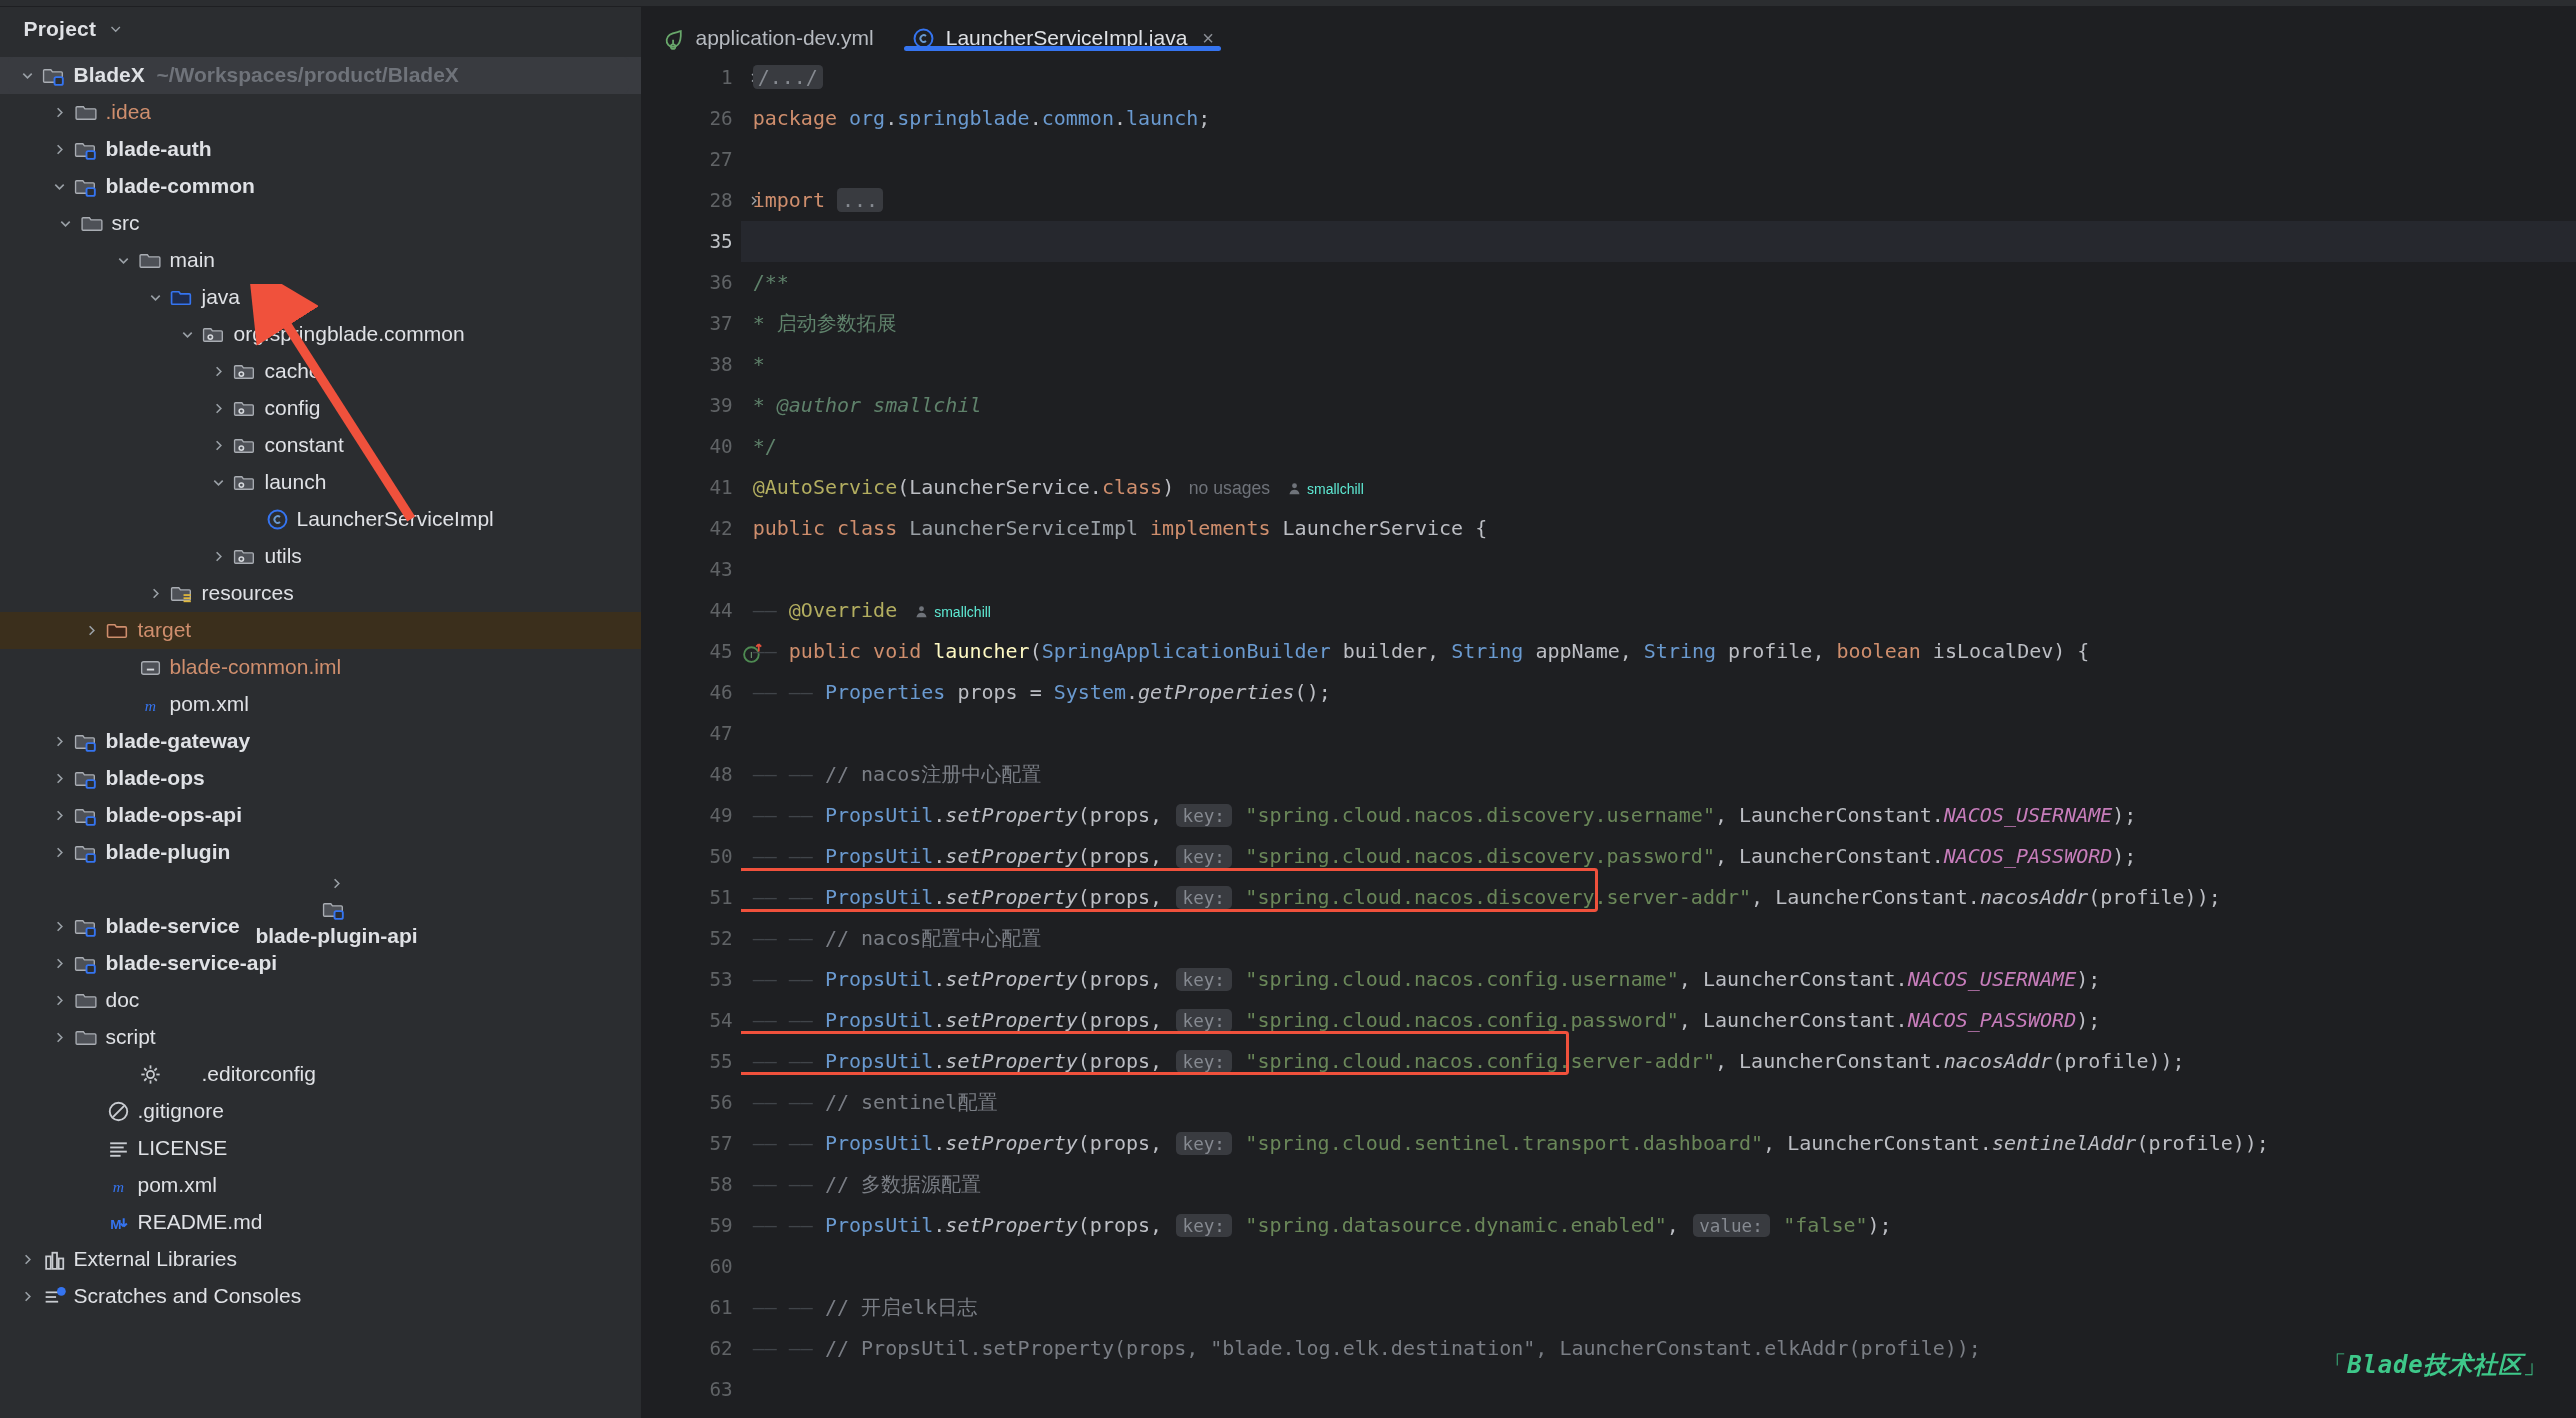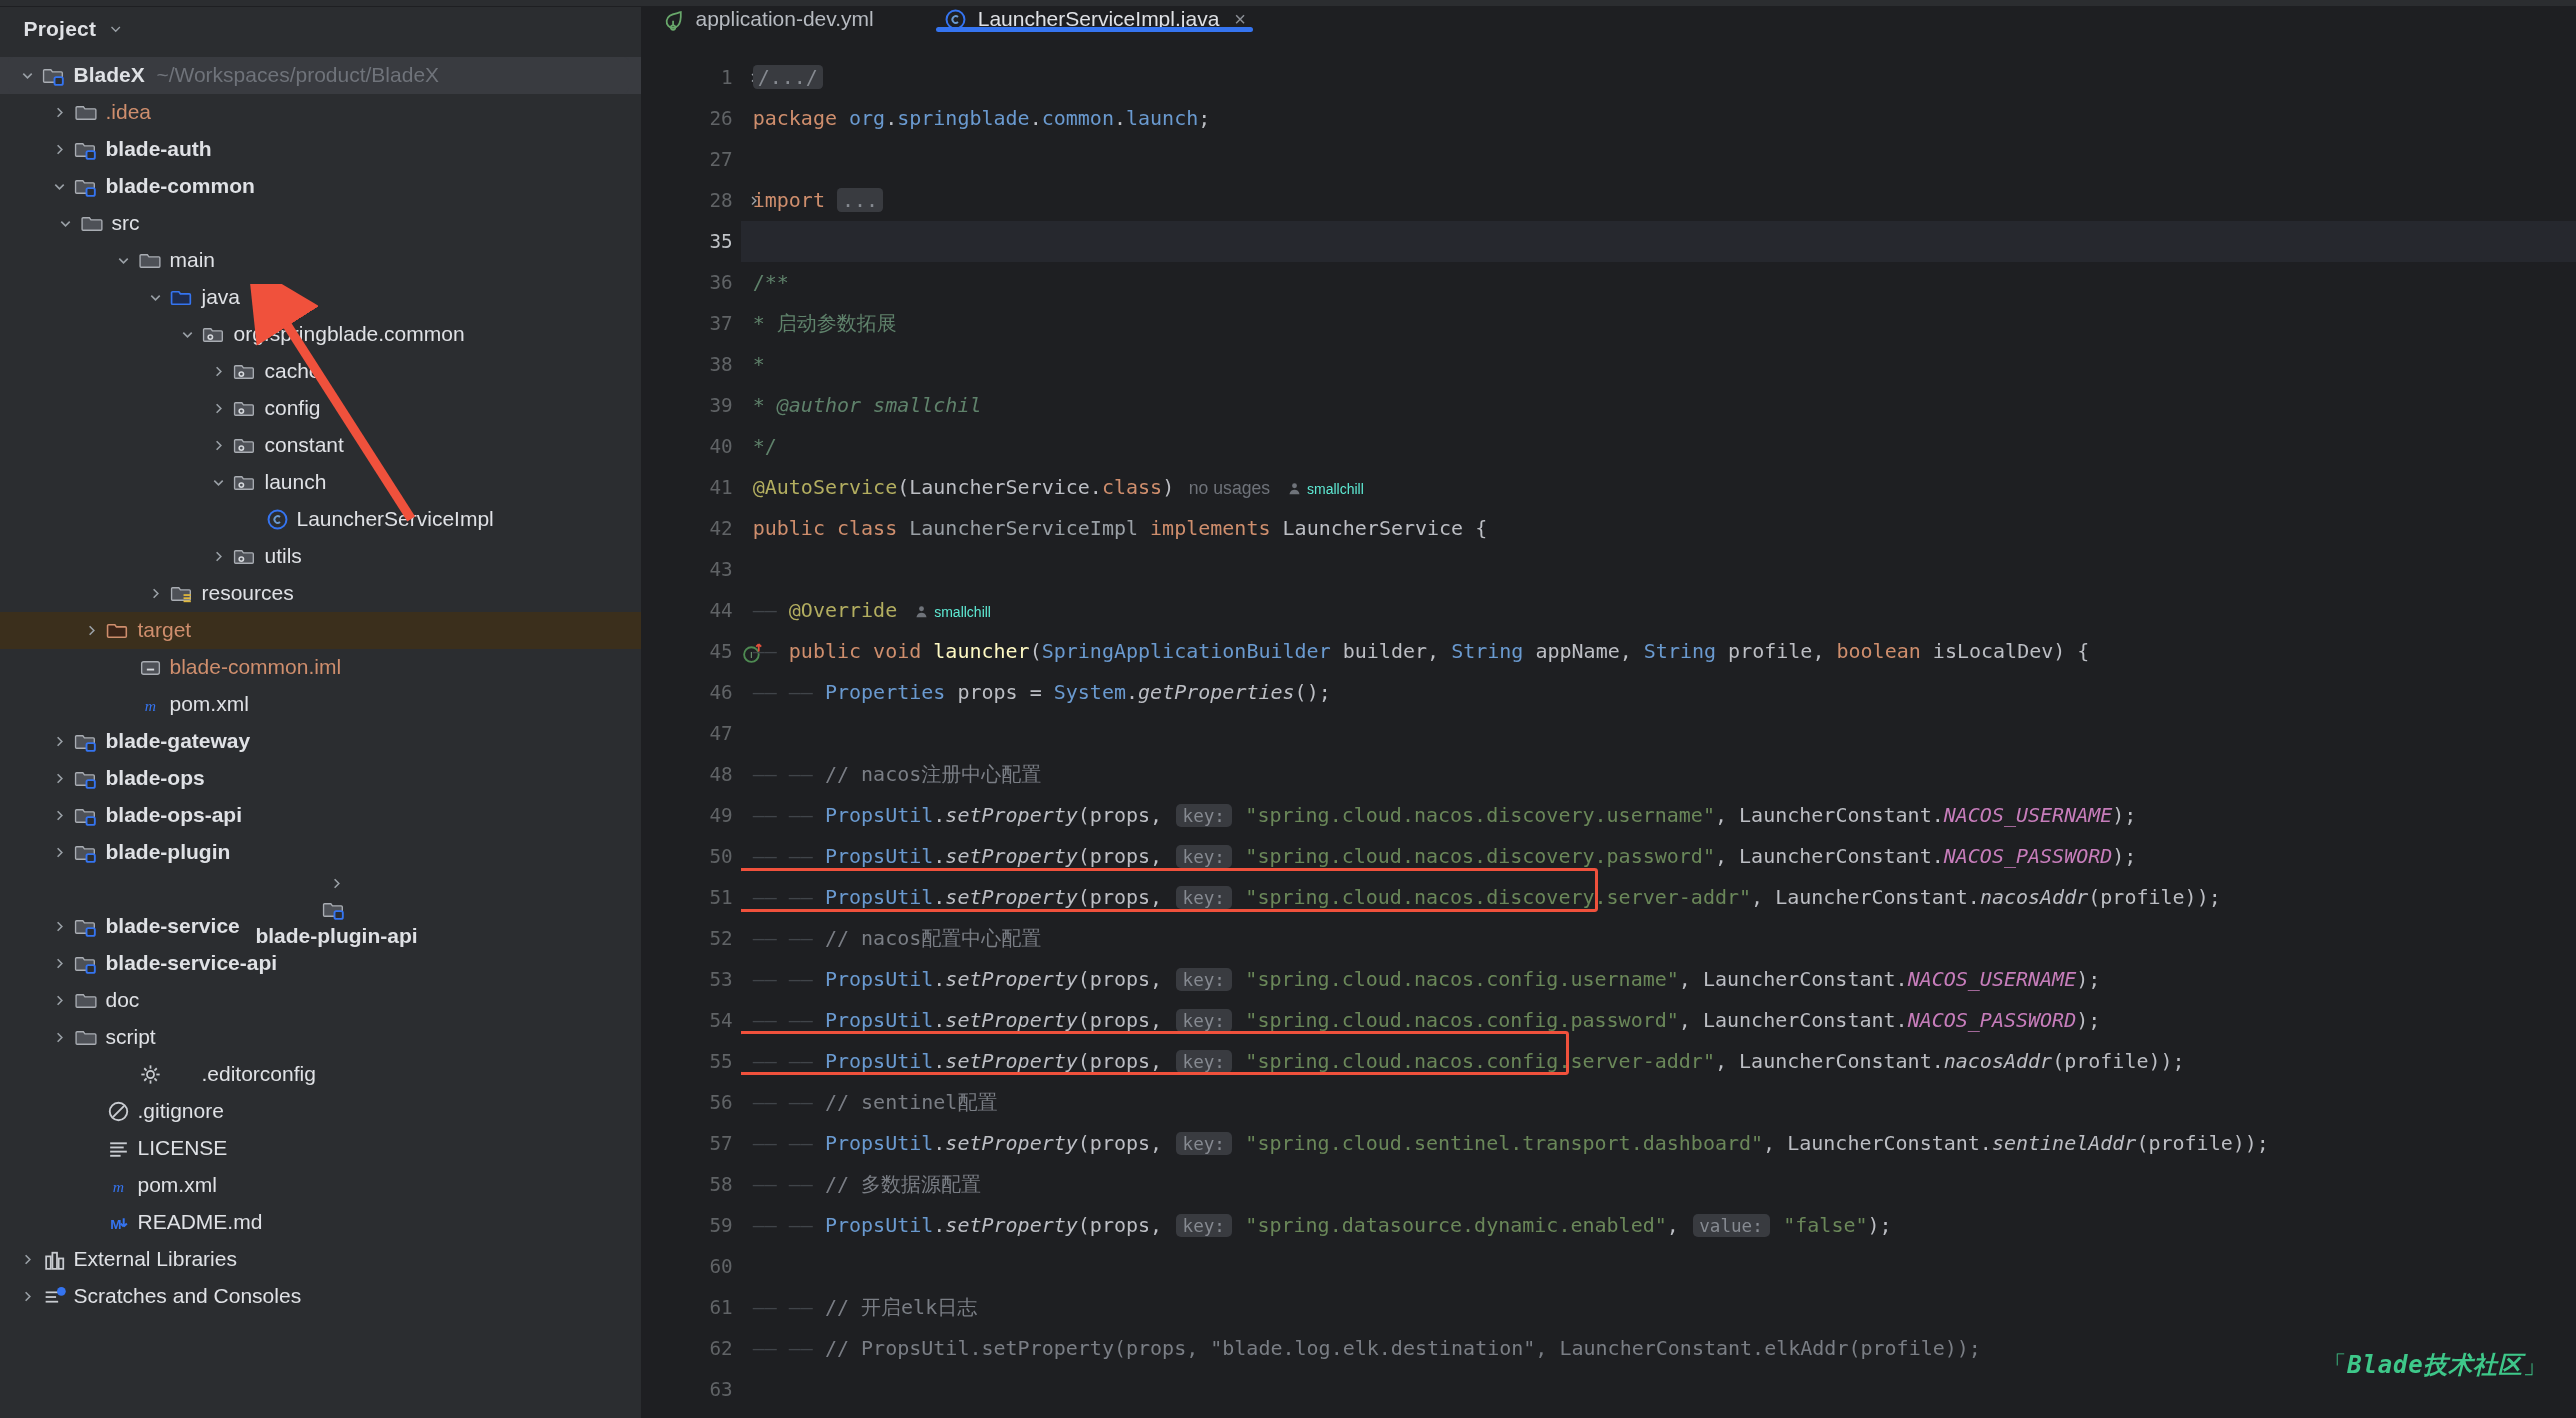--- a/index.html
+++ b/index.html
@@ -47,31 +47,30 @@
   }
   .trow.selected-grey { background: #393b40; border-radius: 0; }
   .trow.selected-grey .rowbg { position:absolute; left:8.4px; right:11.7px; top:0.8px; bottom:0.8px; background:#393b40; border-radius:5px; z-index:0;}
   .trow.selected-amber { background: #3b2f1c; }
   .trow > * { position: relative; z-index: 1; }
   .twist { width: 25px; flex: 0 0 25px; display:flex; align-items:center; justify-content:center; color:#9aa0a6; }
   .twist.blank { visibility: hidden; }
   .ticon { width: 28.5px; flex: 0 0 28.5px; display:flex; align-items:center; justify-content:center; margin-right: 5px;}
   .tlabel { }
   .tlabel.bold { font-weight: bold; }
-  .tsub { color: #6f737a; margin-left: 11.7px; font-weight: normal; }
+  .tsub { color: #6f737a; margin-left: 11.7px; font-weight: bold; }
   .orange { color: #cf8e6d; }
 
   
   .editor-side { flex: 1 1 auto; display: flex; flex-direction: column; min-width: 0; background:#1e1f22; }
   .tabbar {
     height: 45px; flex: 0 0 45px;
     background: #1e1f22;
-    display: flex; align-items: flex-start;
+    display: flex; align-items: flex-end;
     border-bottom: 0.8px solid #1e1f22;
-    gap: 32px;
   }
   .tab {
     display: flex; align-items: center; gap: 10px;
     padding: 0 18.5px; font-size: 21px; color: #b6bac0;
     position: relative;
   }
   .tab.active { color: #dfe1e5; }
   .tab.active .underline {
     position: absolute; left: 11.7px; right: 11.7px; bottom: 0; height: 5px;
     background: #3574f0; border-radius: 2.5px;

